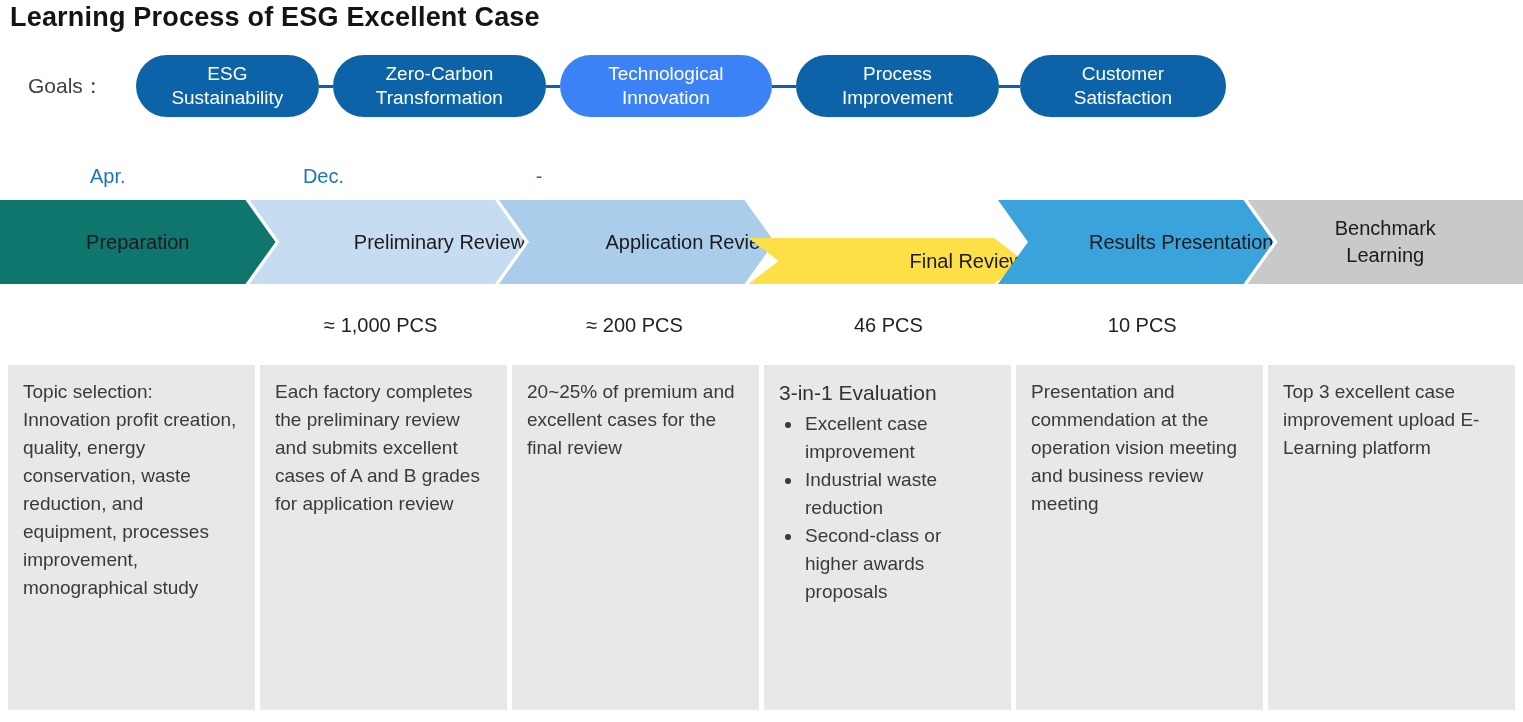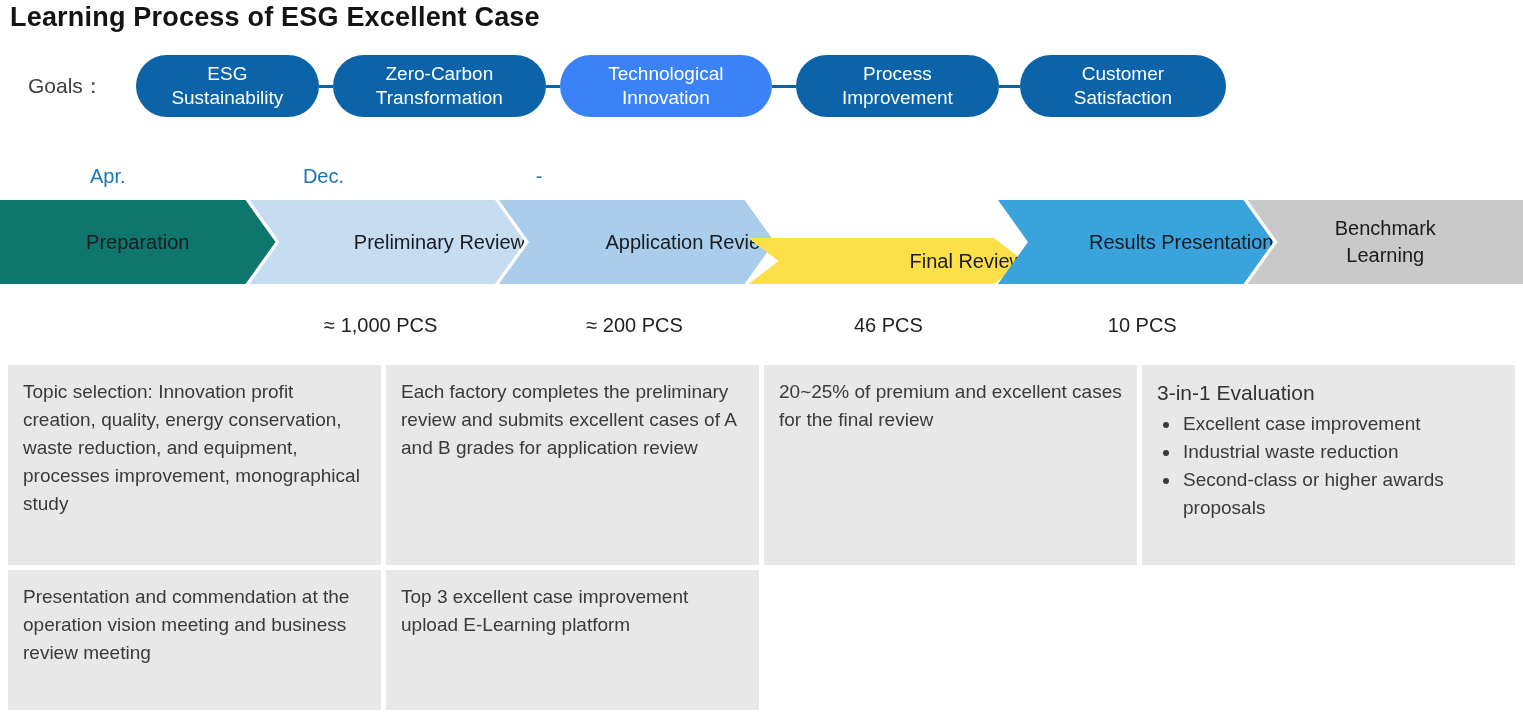--- a/index.html
+++ b/index.html
@@ -81,21 +81,21 @@
   
   .counts-row {
     position: absolute; left: 0; top: 312px; width: 1523px;
     display: grid; grid-template-columns: repeat(6, 1fr);
   }
   .count { text-align: center; font-size: 20px; color: #222; line-height: 27px; }
 
   
   .desc-row {
     position: absolute; left: 8px; top: 365px; width: 1507px; height: 345px;
-    display: grid; grid-template-columns: repeat(4, 1fr); gap: 5px;
+    display: grid; grid-template-columns: repeat(6, 1fr); gap: 5px;
   }
   .desc-box {
     background: #e8e8e8;
     padding: 13px 15px;
     font-size: 19px; line-height: 28px; color: #3a3a3a;
   }
   .desc-box p { margin: 0; }
   .eval-heading {
     margin: 0; font-size: 21px; font-weight: 400; color: #333; line-height: 30px;
   }

